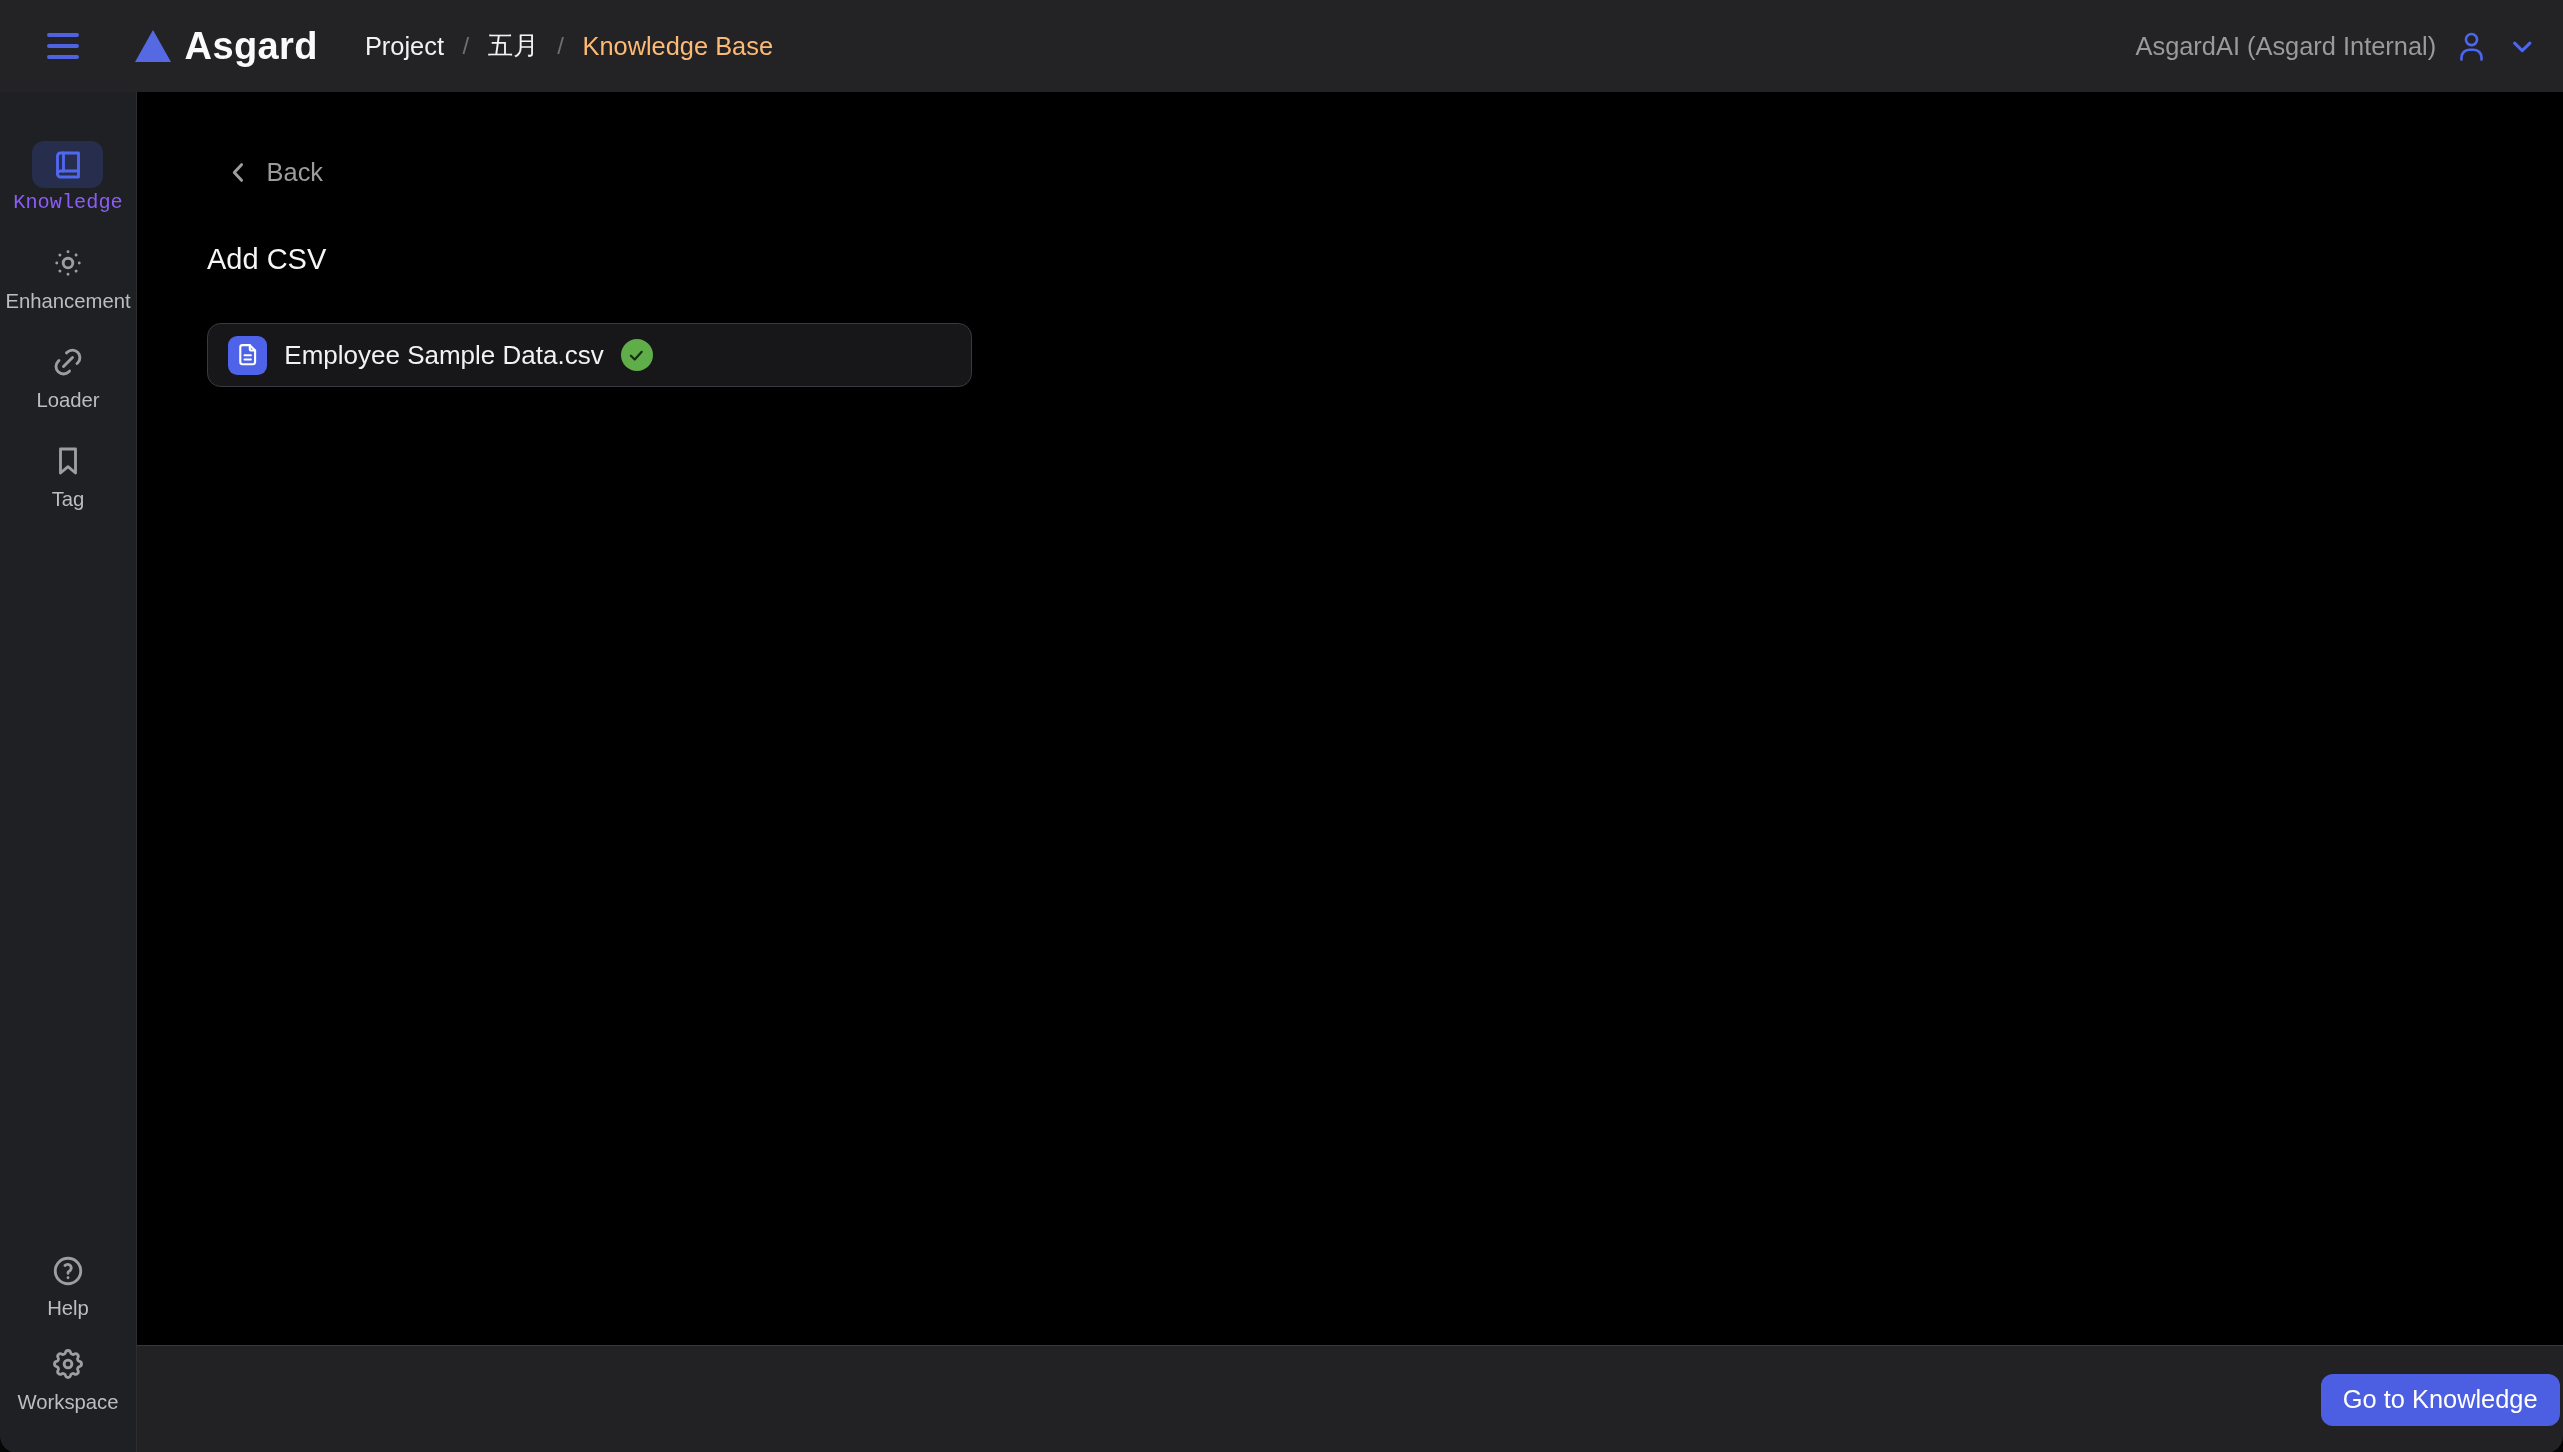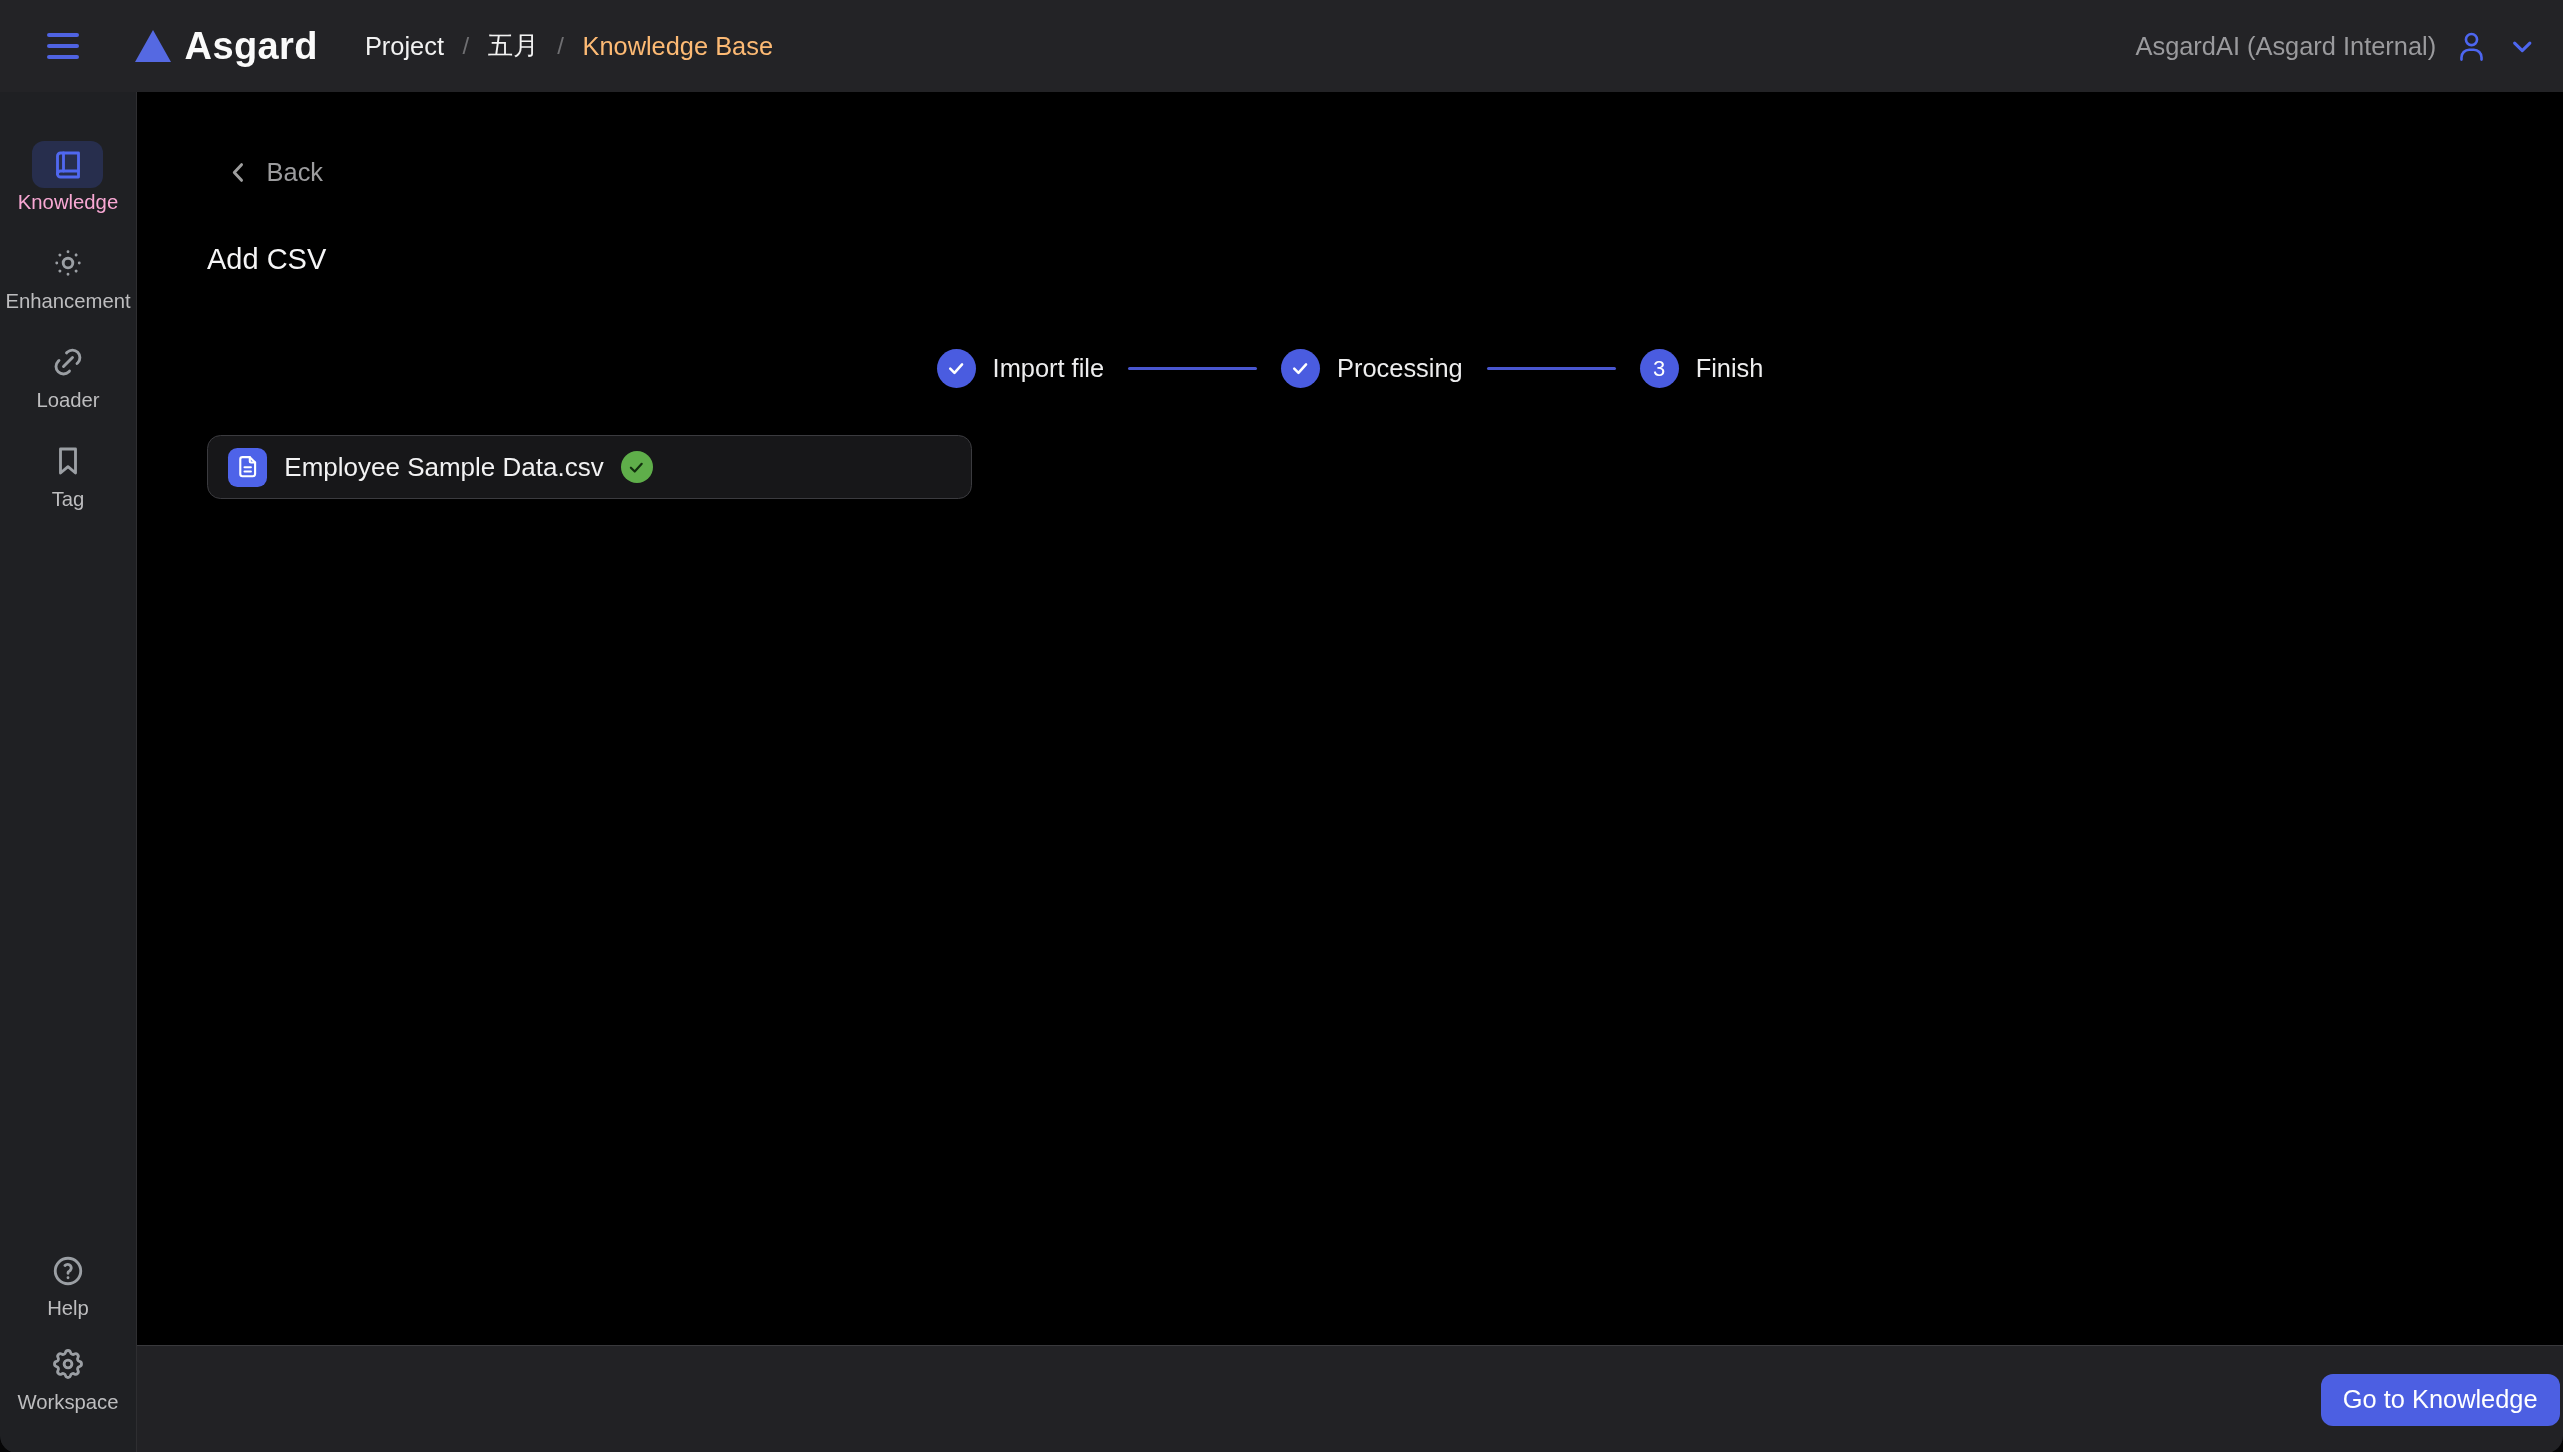--- a/index.html
+++ b/index.html
@@ -54,21 +54,21 @@
   }
   .nav-item { display: flex; flex-direction: column; align-items: center; margin-bottom: 25.4px; cursor: pointer; }
   .nav-icon-wrap {
     width: 71px; height: 47px; border-radius: 12px;
     display: flex; align-items: center; justify-content: center;
   }
   .nav-item.active .nav-icon-wrap { background: #272e4d; }
   .nav-icon-wrap svg { width: 36px; height: 36px; stroke: #9b9fa4; }
   .nav-item.active .nav-icon-wrap svg { stroke: #5068ef; }
   .nav-label { margin-top: 3.4px; font-size: 20.3px; color: #bdbdbf; }
-  .nav-item.active .nav-label { color: #f9a8d4; }
+  .nav-item.active .nav-label { color: #8b5cf6; font-family: Liberation Mono, monospace; }
   .sidebar-spacer { flex: 1; }
   .nav-item.bottom { margin-bottom: 20.3px; }
   .sidebar-bottom-pad { height: 18.6px; }
 
   
   .main-col { flex: 1; display: flex; flex-direction: column; background: #000000; min-width: 0; }
   .content { flex: 1; padding: 66px 0 0 70px; position: relative; }
 
   .back-row { display: flex; align-items: center; gap: 13.6px; margin-left: 17px; cursor: pointer; width: fit-content; }
   .icon-chevron-left { width: 29px; height: 29px; }
@@ -241,44 +241,20 @@
 
         <div class="back-row">
           <svg class="icon-chevron-left" viewBox="0 0 24 24" fill="none" stroke="#9e9e9e" stroke-width="2.4" stroke-linecap="round" stroke-linejoin="round">
             <polyline points="14.5 5.5 8.5 12 14.5 18.5"></polyline>
           </svg>
           <span class="back-label">Back</span>
         </div>
 
         <div class="page-title">Add CSV</div>
 
-        <div class="stepper">
-          <div class="step">
-            <div class="step-circle">
-              <svg viewBox="0 0 24 24" fill="none" stroke="#ffffff" stroke-width="3" stroke-linecap="round" stroke-linejoin="round">
-                  <polyline points="5 12.5 10 17.5 19 7.5"></polyline>
-                </svg>
-            </div>
-            <span class="step-label">Import file</span>
-          </div>
-          <div class="step-connector"></div>
-          <div class="step">
-            <div class="step-circle">
-              <svg viewBox="0 0 24 24" fill="none" stroke="#ffffff" stroke-width="3" stroke-linecap="round" stroke-linejoin="round">
-                  <polyline points="5 12.5 10 17.5 19 7.5"></polyline>
-                </svg>
-            </div>
-            <span class="step-label">Processing</span>
-          </div>
-          <div class="step-connector"></div>
-          <div class="step">
-            <div class="step-circle">3</div>
-            <span class="step-label">Finish</span>
-          </div>
-        </div>
 
         <div class="file-card-row">
           <div class="file-card">
             <div class="file-doc-icon">
               <svg viewBox="0 0 24 24" fill="none" stroke="#ffffff" stroke-width="2" stroke-linecap="round" stroke-linejoin="round">
                 <path d="M14 3v4a1 1 0 0 0 1 1h4"></path>
                 <path d="M17 21H7a2 2 0 0 1-2-2V5a2 2 0 0 1 2-2h7l5 5v11a2 2 0 0 1-2 2z"></path>
                 <path d="M9 12.5h6M9 16.5h6"></path>
               </svg>
             </div>

